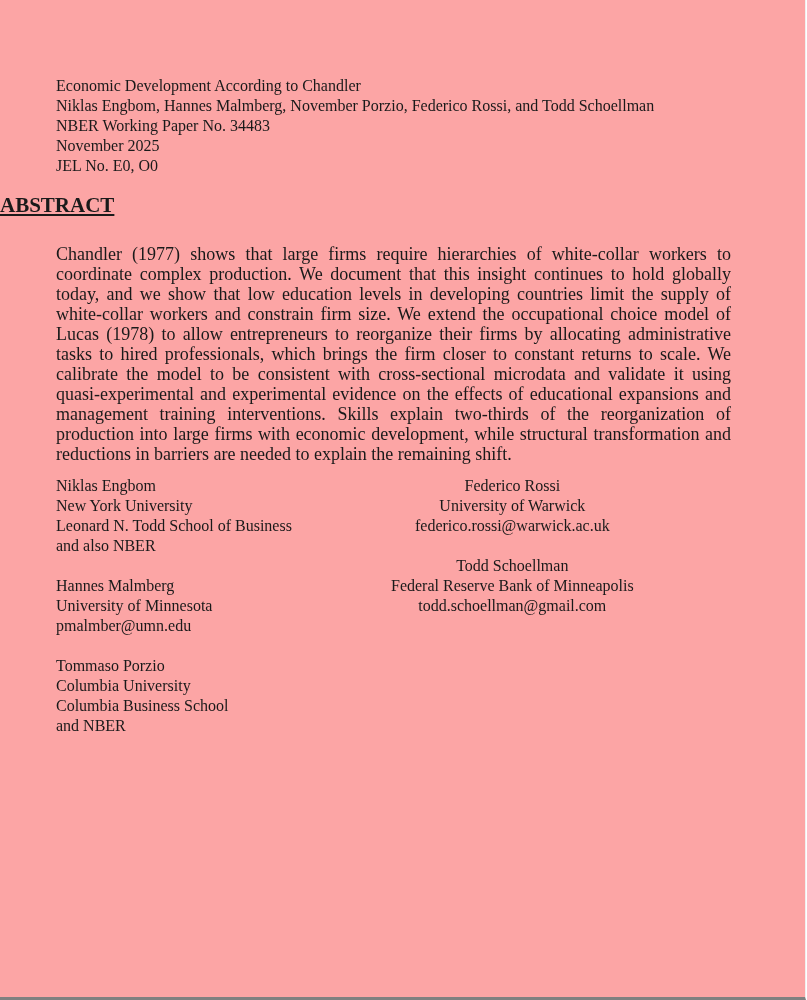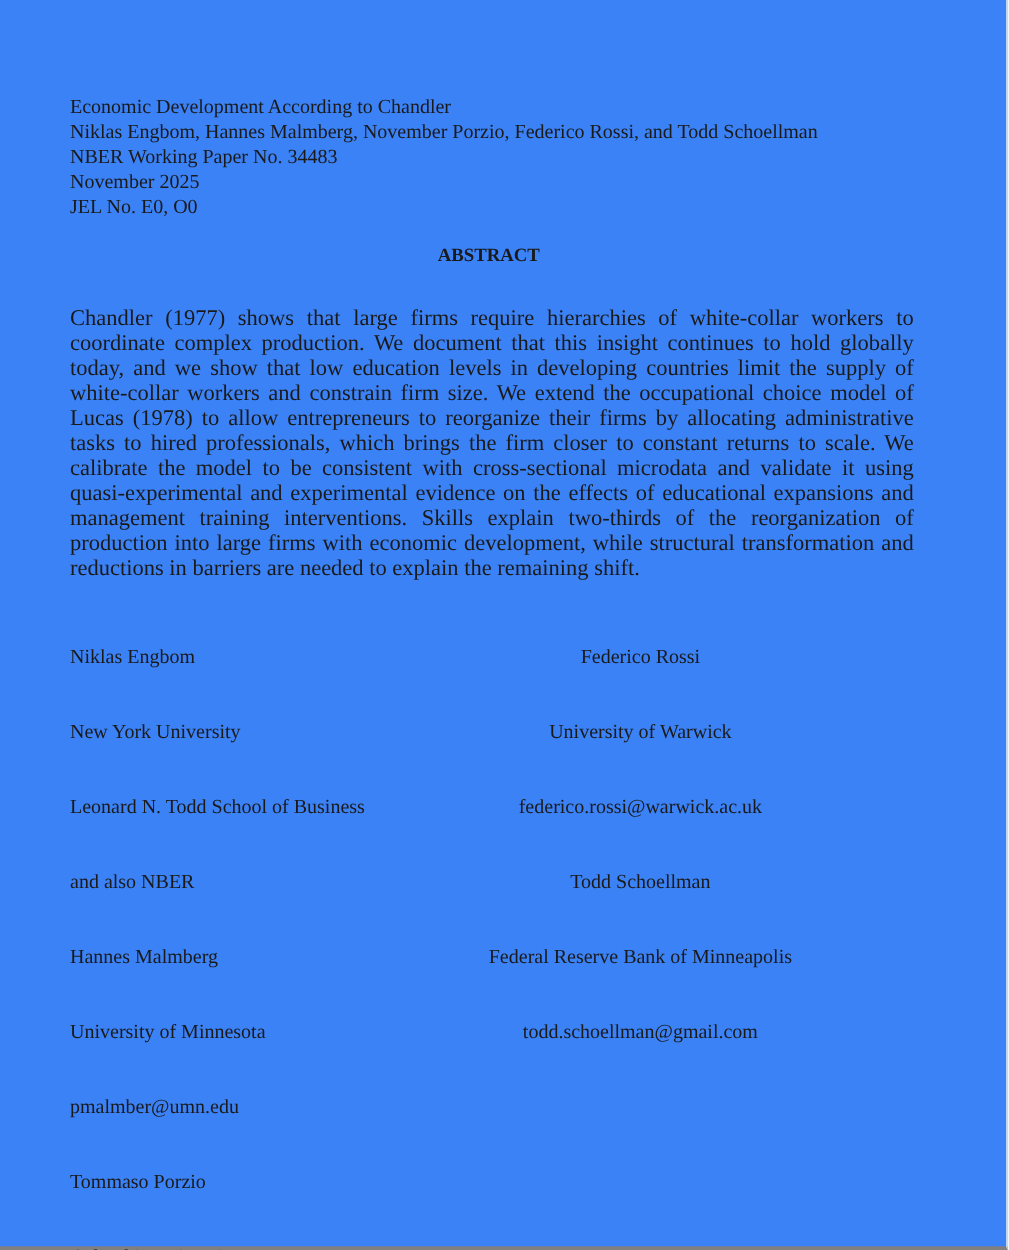--- a/index.html
+++ b/index.html
@@ -16,41 +16,41 @@
       color: #1a1a1a;
     }
     .page {
       position: absolute;
       left: 0;
       top: 0;
       width: 805px;
       height: 997px;
       border-right: 1px solid #f0f0f0;
       border-bottom: 3px solid #808080;
-      background: #3b82f6;
+      background: #fca5a5;
     }
     .header-block {
       position: absolute;
       left: 56px;
       top: 76px;
       font-size: 16px;
       line-height: 20px;
     }
     .header-block div {
       white-space: nowrap;
     }
     .abstract-heading {
       position: absolute;
       left: 0;
       width: 782px;
       top: 195px;
-      text-align: center;
-      font-size: 15px;
+      font-size: 21px;
       line-height: 20px;
       font-weight: bold;
+      text-decoration: underline;
     }
     .abstract-body {
       position: absolute;
       left: 56px;
       top: 244px;
       width: 675px;
       font-size: 18px;
       line-height: 20px;
       text-align: justify;
     }
@@ -58,21 +58,21 @@
       position: absolute;
       top: 476px;
       font-size: 16px;
       line-height: 20px;
     }
     .authors-col.left { left: 56px; }
     .authors-col.right { left: 391px; text-align: center; }
     .author-block {
       margin-bottom: 20px;
     }
-    .author-block div { white-space: nowrap; margin-top: 40px; }
+    .author-block div { white-space: nowrap; }
   </style>
 </head>
 <body>
 
 <div class="page">
 
   <div class="header-block">
     <div>Economic Development According to Chandler</div>
     <div>Niklas Engbom, Hannes Malmberg, November Porzio, Federico Rossi, and Todd Schoellman</div>
     <div>NBER Working Paper No. 34483</div>

